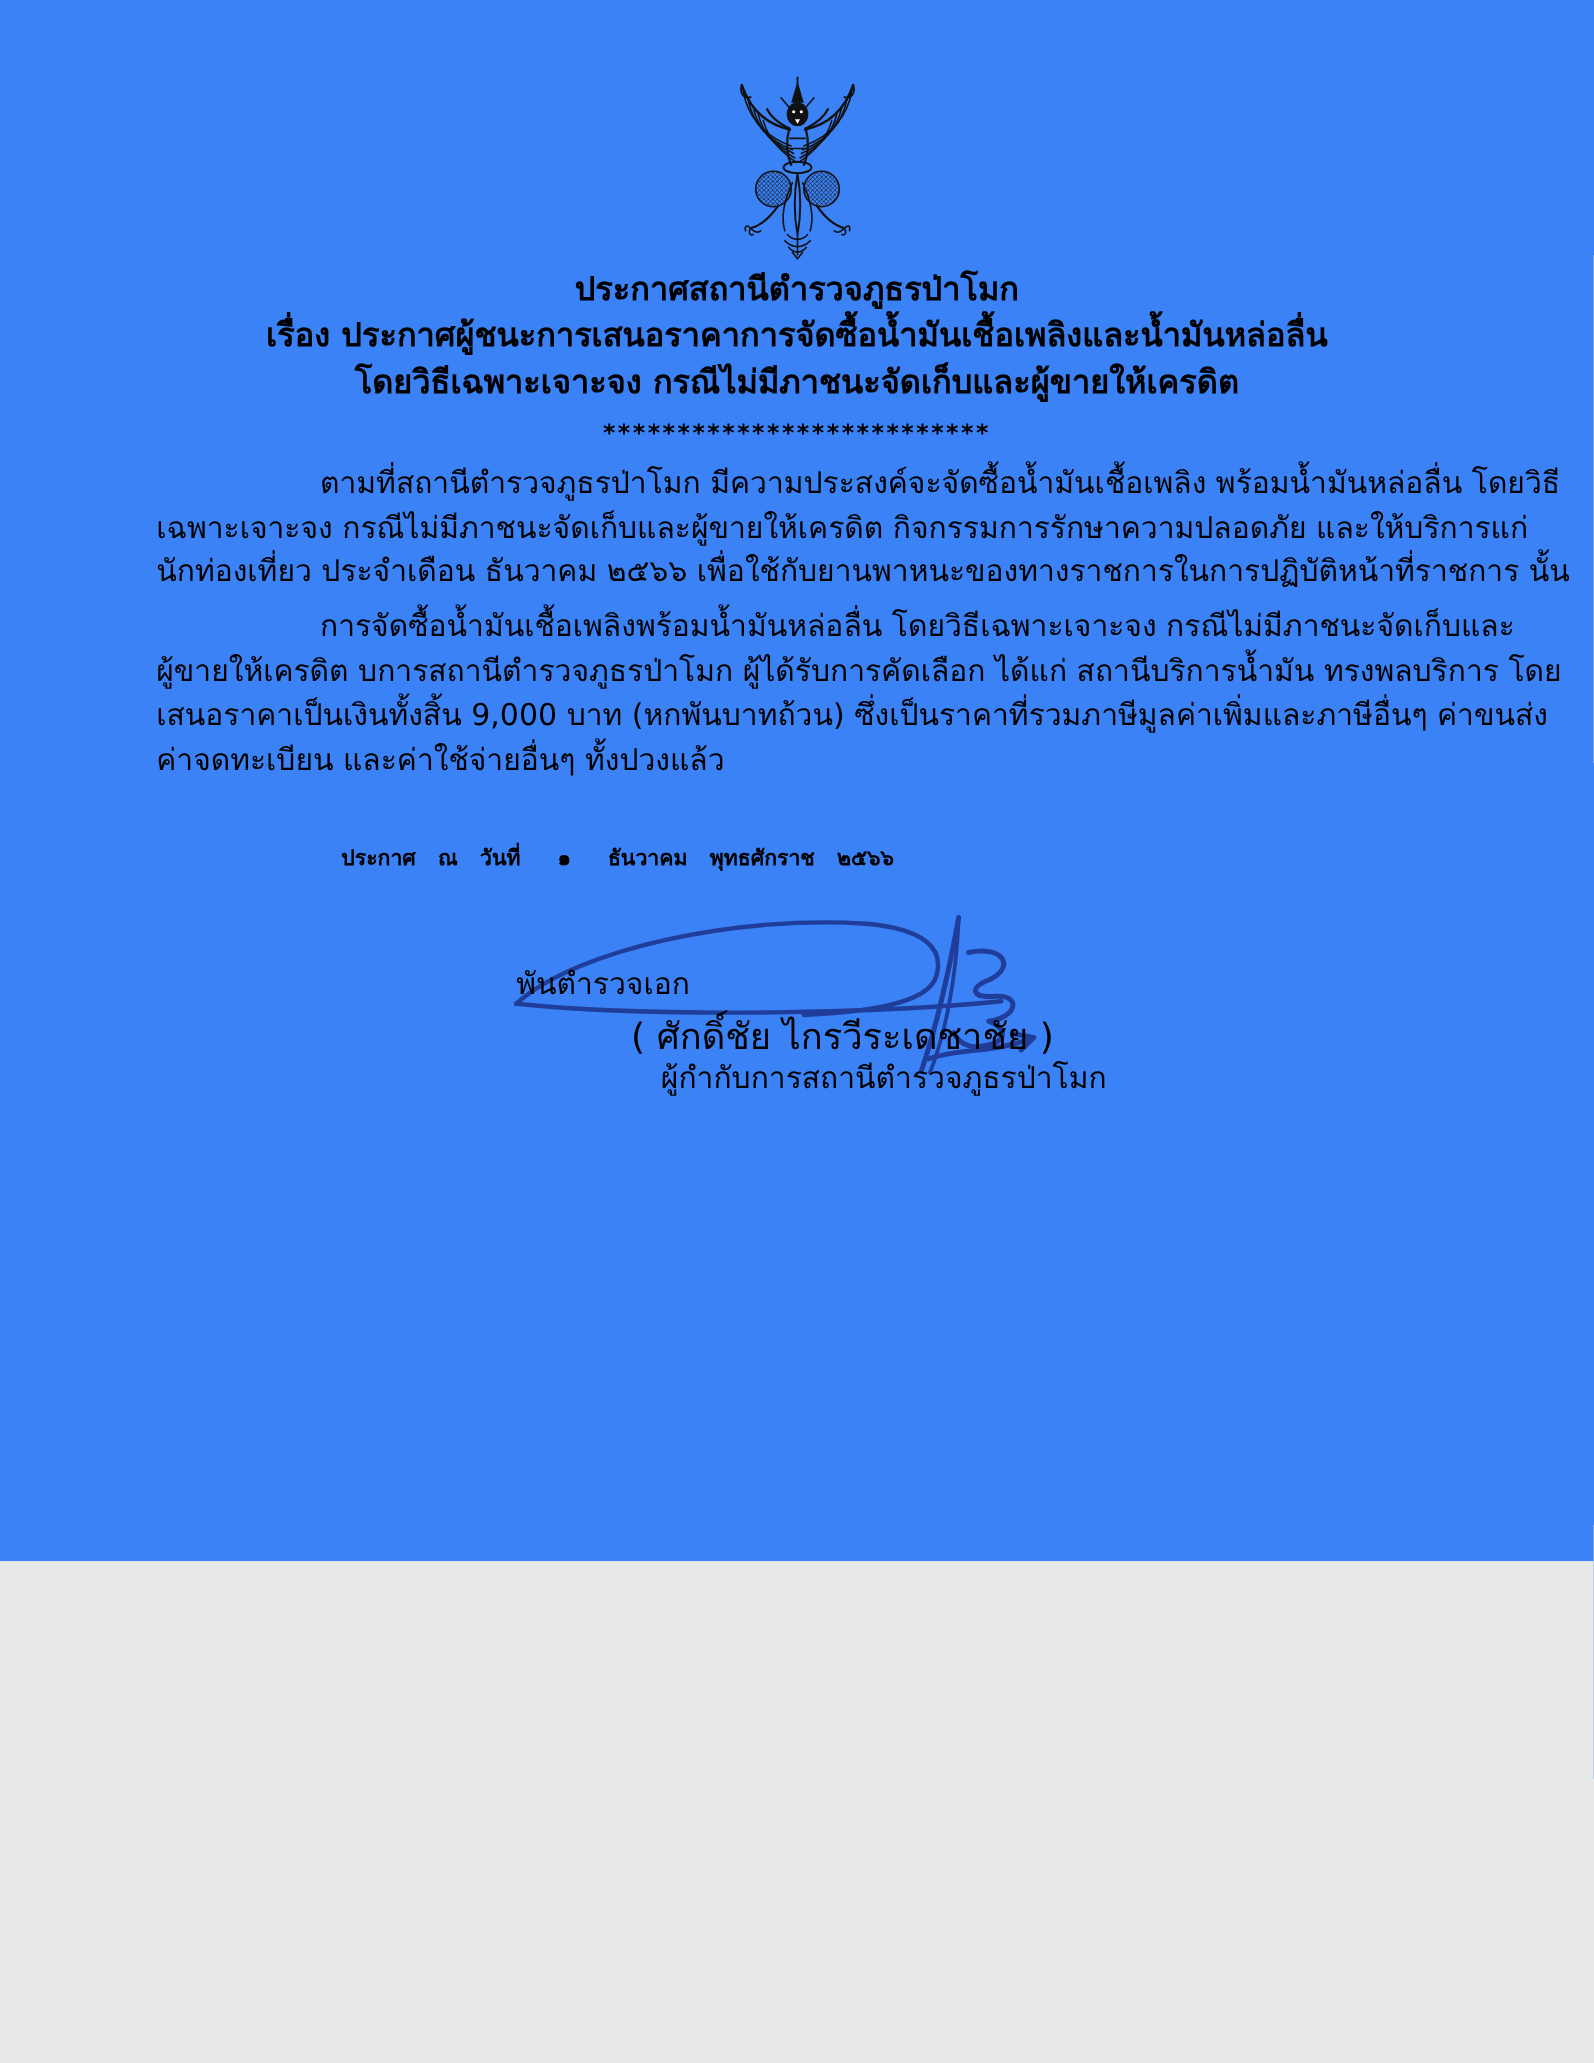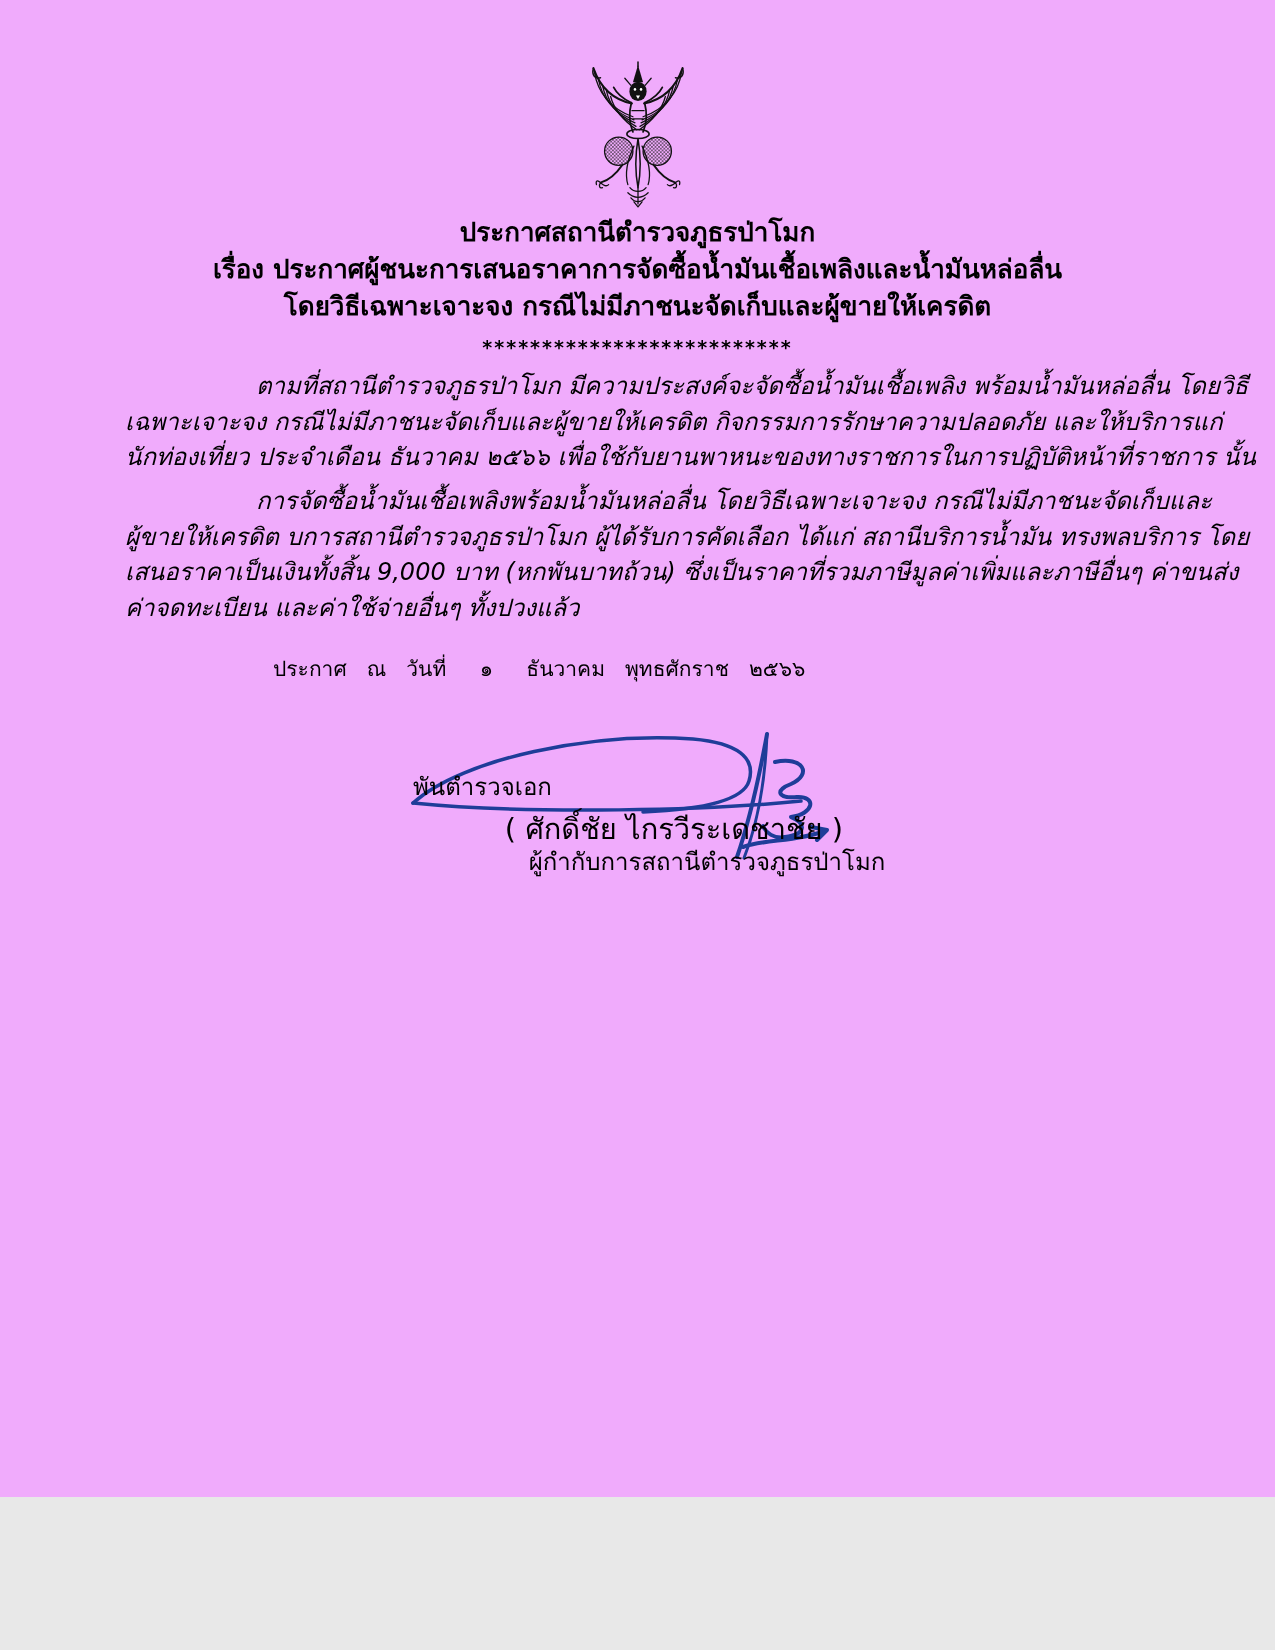--- a/index.html
+++ b/index.html
@@ -1,20 +1,20 @@
 <!DOCTYPE html>
 <html style="--ink: #1f3d99;"><head>
 <meta charset="utf-8">
 <style>
   html,body{margin:0;padding:0;background:#e8e8e8;}
   .page{
     position:relative;
-    width:1275px;height:1497px;
+    width:1275px;height:1249px;
     margin:0 auto;
-    background:#f0abfc;
+    background:#3b82f6;
     font-family:"DejaVu Sans", sans-serif;
     color:#000;
     overflow:hidden;
   }
   .emblem{
     position:absolute;top:60px;left:50%;
     transform:translateX(-50%);
     width:132px;height:152px;
   }
   .title-block{
@@ -24,27 +24,27 @@
   }
   .divider-line{
     font-size:19px;font-weight:bold;letter-spacing:2px;
     margin-top:4px;
   }
   .para{
     position:absolute;left:125px;width:1028px;
     font-size:24px;line-height:35.6px;
     text-align:left;
   }
-  .para .line{white-space:nowrap;font-style:italic;}
+  .para .line{white-space:nowrap;}
   .para .line.indent{padding-left:131px;}
   .para1{top:369px;}
   .para2{top:484px;}
   .date-line{
-    position:absolute;left:273px;top:652px;
-    font-size:21px;white-space:pre;
+    position:absolute;left:273px;top:672px;
+    font-size:17px;white-space:pre;font-weight:bold;
   }
   .sig-svg{position:absolute;left:393px;top:700px;}
   .sig-rank{
     position:absolute;left:413px;top:767px;
     font-size:24px;
   }
   .sig-name{
     position:absolute;left:400px;top:806px;width:548px;
     text-align:center;font-size:29px;
   }

